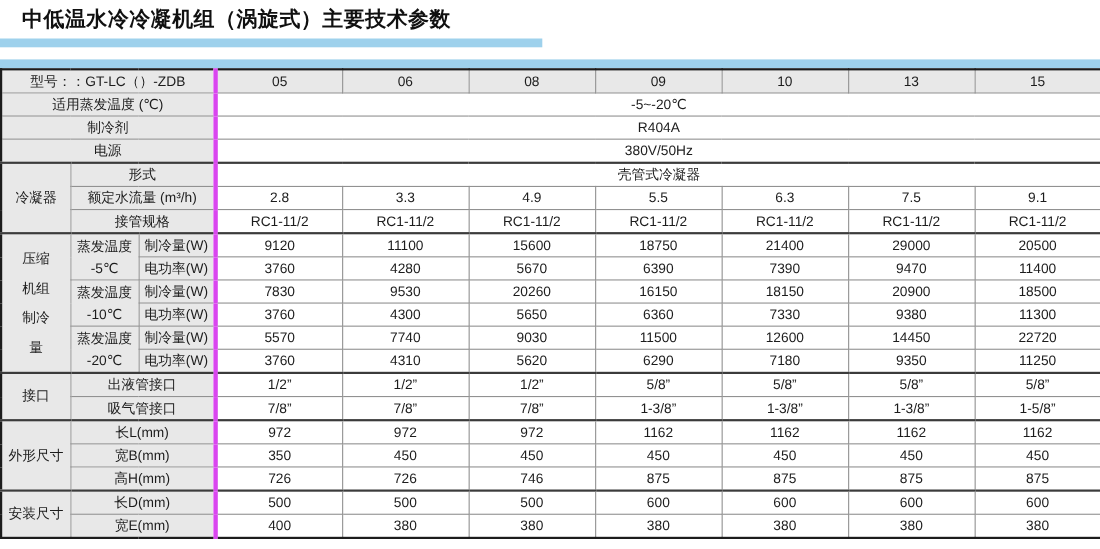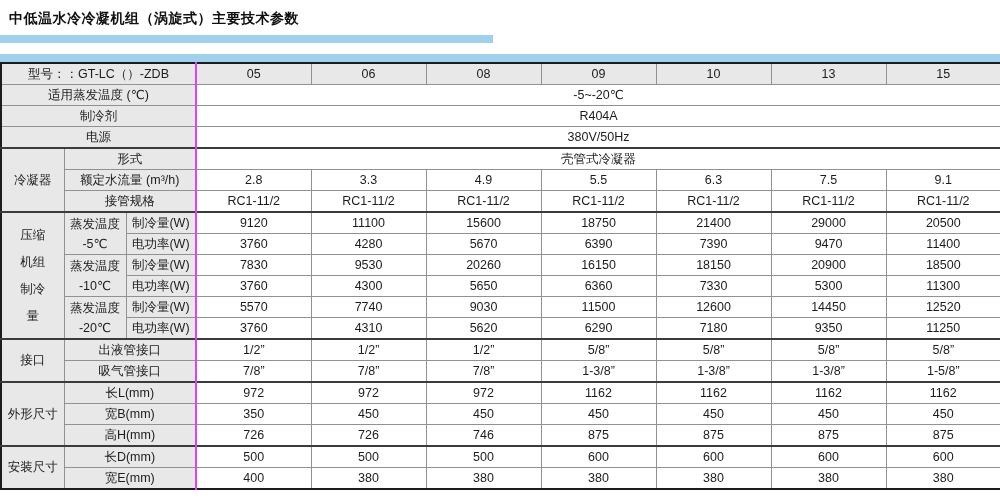--- a/index.html
+++ b/index.html
@@ -2,40 +2,40 @@
 <html><head>
 <meta charset="utf-8">
 <style>
   html,body { margin:0; padding:0; }
   body {
     width:1000px; height:499px; background:#ffffff;
     font-family:"Liberation Sans","DejaVu Sans",sans-serif;
     overflow:hidden;
   }
   .title {
-    font-size:14px; font-weight:bold; color:#101010;
-    margin:6px 0 0 9px; line-height:25px; letter-spacing:0.5px;
+    font-size:19px; font-weight:bold; color:#101010;
+    margin:6px 0 0 20px; line-height:25px; letter-spacing:0.5px;
   }
   .band { height:8px; background:#9ed1ec; }
   .band-short { width:493px; margin-top:4px; }
   .band-full  { width:1000px; margin-top:11px; }
   table.spec {
     border-collapse:collapse; table-layout:fixed;
     width:1000px; border:2px solid #1c1c1c;
   }
   td {
     border:1px solid #919191;
     font-size:12.5px; color:#1c1c1c;
     text-align:center; vertical-align:middle;
     height:20px; padding:0 2px; line-height:15px;
     overflow:hidden; white-space:nowrap;
   }
   td.lb { background:#e8e8e8; }
   tr.sect > td { border-top:2px solid #3b3b3b; }
-  td.sep { border-right:2px solid #d946ef; }
+  td.sep { border-right:4px solid #d946ef; }
   td .ln { line-height:20px; }
   td.sp .ln { line-height:27px; }
 </style>
 </head>
 <body>
 
 <div class="title">中低温水冷冷凝机组（涡旋式）主要技术参数</div>
 <div class="band band-short"></div>
 <div class="band band-full"></div>
 
@@ -144,36 +144,36 @@
         <td class="">20900</td>
         <td class="">18500</td>
       </tr>
       <tr>
         <td class="lb sep">电功率(W)</td>
         <td class="">3760</td>
         <td class="">4300</td>
         <td class="">5650</td>
         <td class="">6360</td>
         <td class="">7330</td>
-        <td class="">5300</td>
+        <td class="">9380</td>
         <td class="">11300</td>
       </tr>
       <tr>
         <td rowspan="2" class="lb">
           <div class="ln">蒸发温度</div>
           <div class="ln">-20℃</div>
         </td>
         <td class="lb sep">制冷量(W)</td>
         <td class="">5570</td>
         <td class="">7740</td>
         <td class="">9030</td>
         <td class="">11500</td>
         <td class="">12600</td>
         <td class="">14450</td>
-        <td class="">12520</td>
+        <td class="">22720</td>
       </tr>
       <tr>
         <td class="lb sep">电功率(W)</td>
         <td class="">3760</td>
         <td class="">4310</td>
         <td class="">5620</td>
         <td class="">6290</td>
         <td class="">7180</td>
         <td class="">9350</td>
         <td class="">11250</td>

